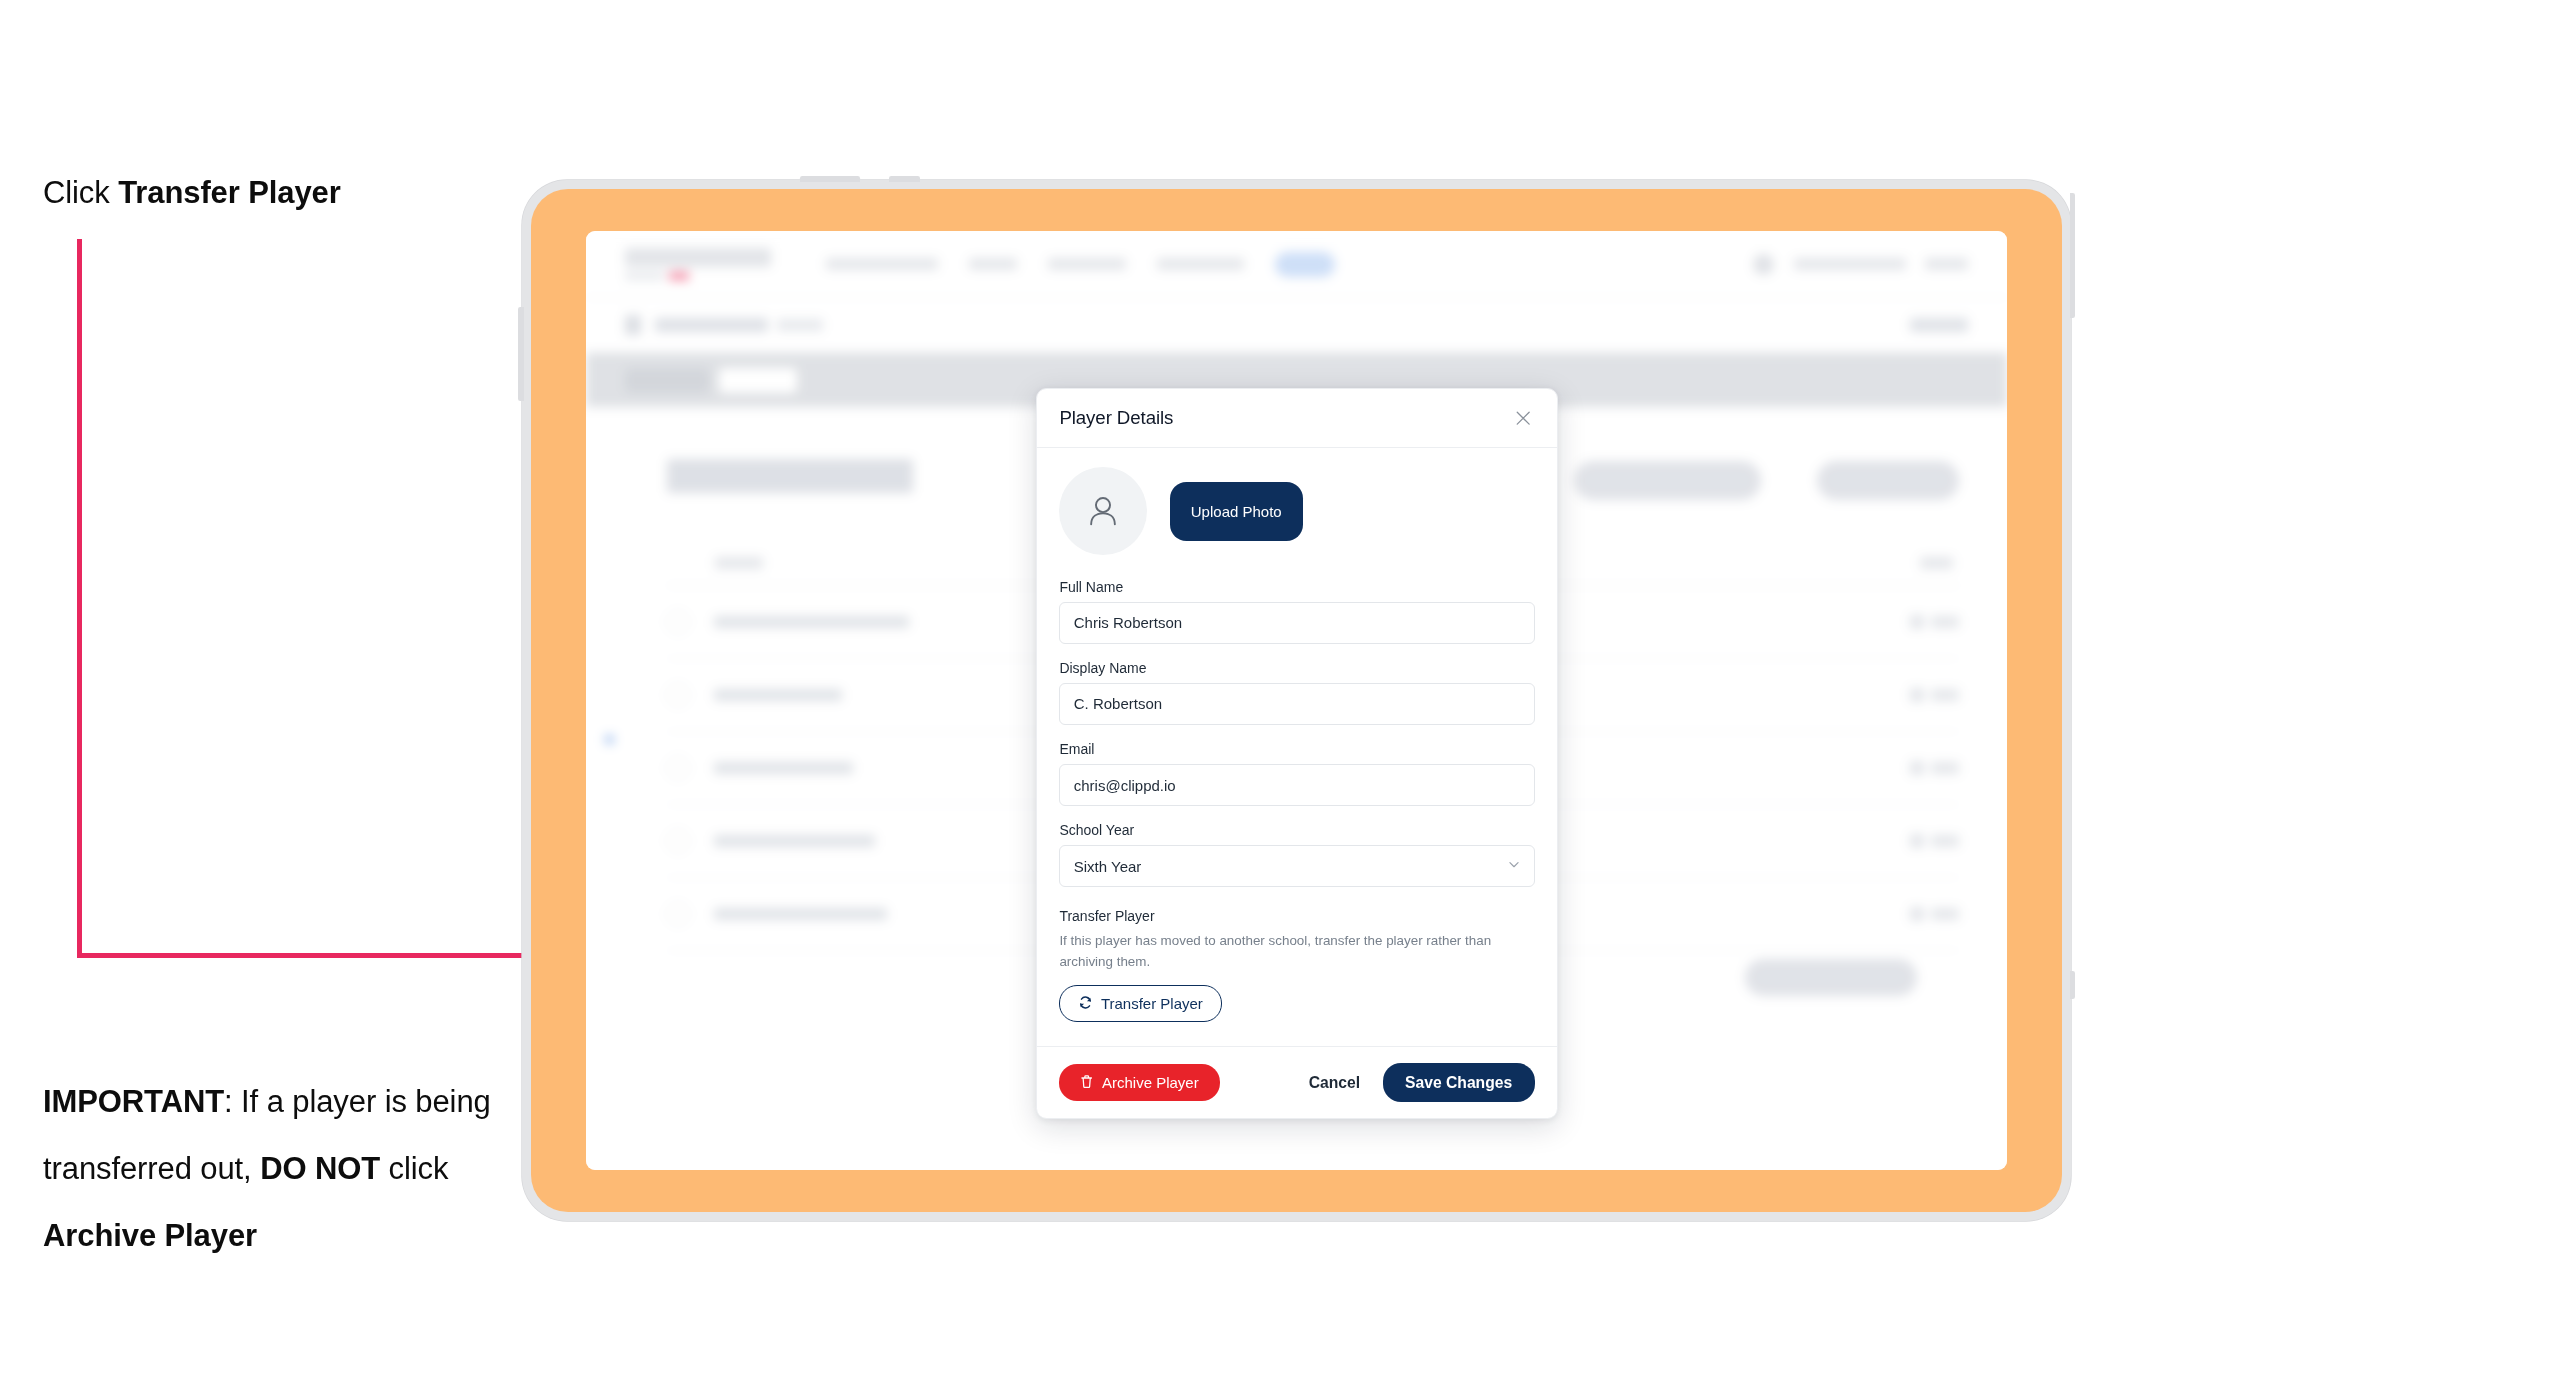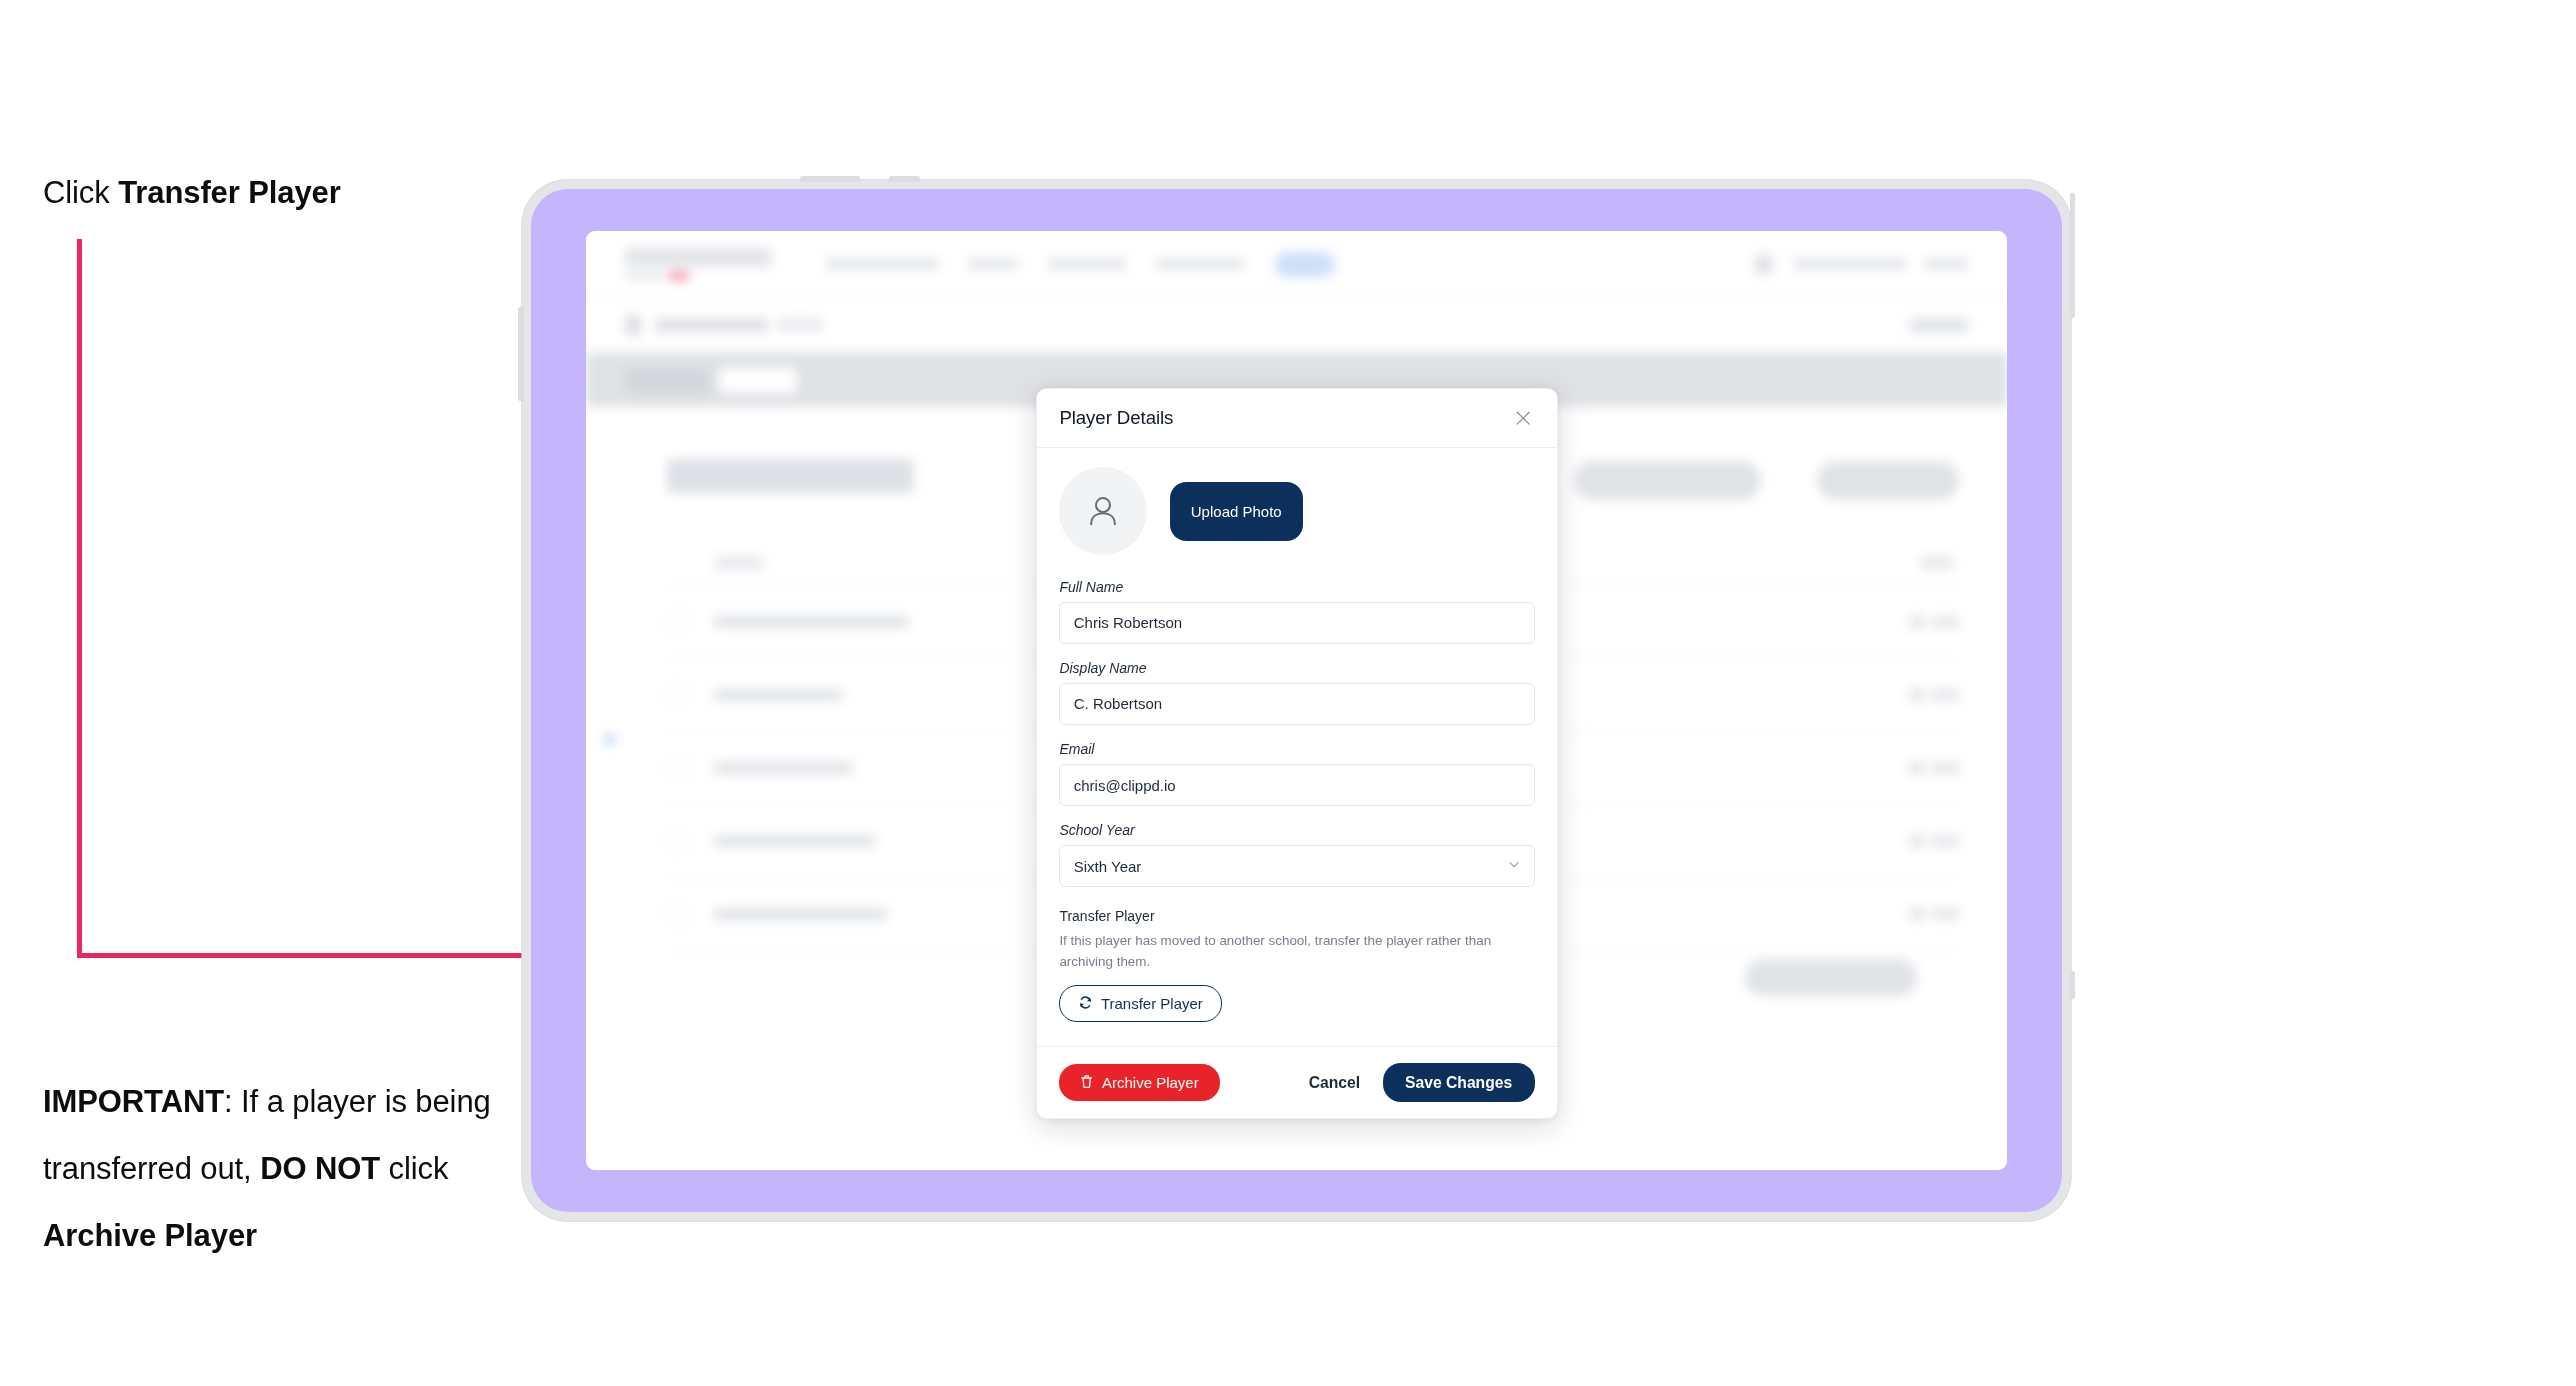--- a/index.html
+++ b/index.html
@@ -52,21 +52,21 @@
     position: absolute;
     left: 522px; top: 180px;
     width: 1549px; height: 1041px;
     background: #e4e5e7;
     border-radius: 45px;
     box-shadow: 0 0 0 0.7px #d6d7da;
   }
   #tablet-bezel {
     position: absolute;
     left: 9px; top: 9px; right: 9px; bottom: 9px;
-    background: #c4b5fd;
+    background: #fdba74;
     border-radius: 37px;
   }
   #tablet-screen {
     position: absolute;
     left: 55px; top: 42px; right: 55px; bottom: 42px;
     background: #ffffff;
     border-radius: 9px;
     overflow: hidden;
   }
   .device-btn {
@@ -195,21 +195,20 @@
     font-family: "Liberation Sans", sans-serif;
     cursor: pointer;
     white-space: nowrap;
   }
 
   .field { margin-bottom: 16.4px; }
   .field-label {
     display: block;
     font-size: 14px; color: #1f2a37; margin-bottom: 6.7px;
     font-weight: 400;
-    font-style: italic;
   }
   .field-input {
     width: 100%;
     height: 42px;
     border: 0.7px solid #e3e6ea;
     border-radius: 6px;
     background: #ffffff;
     padding: 0 13.4px;
     font-size: 15px;
     color: #1f2a37;

